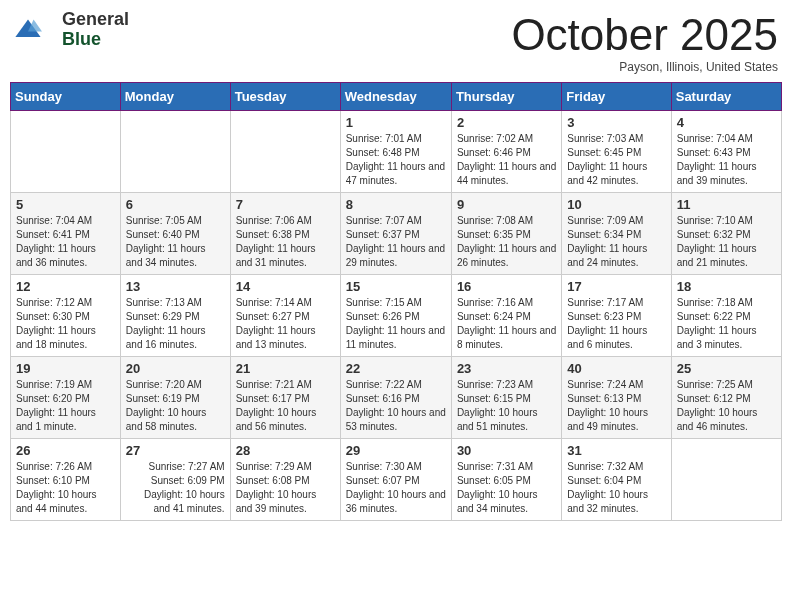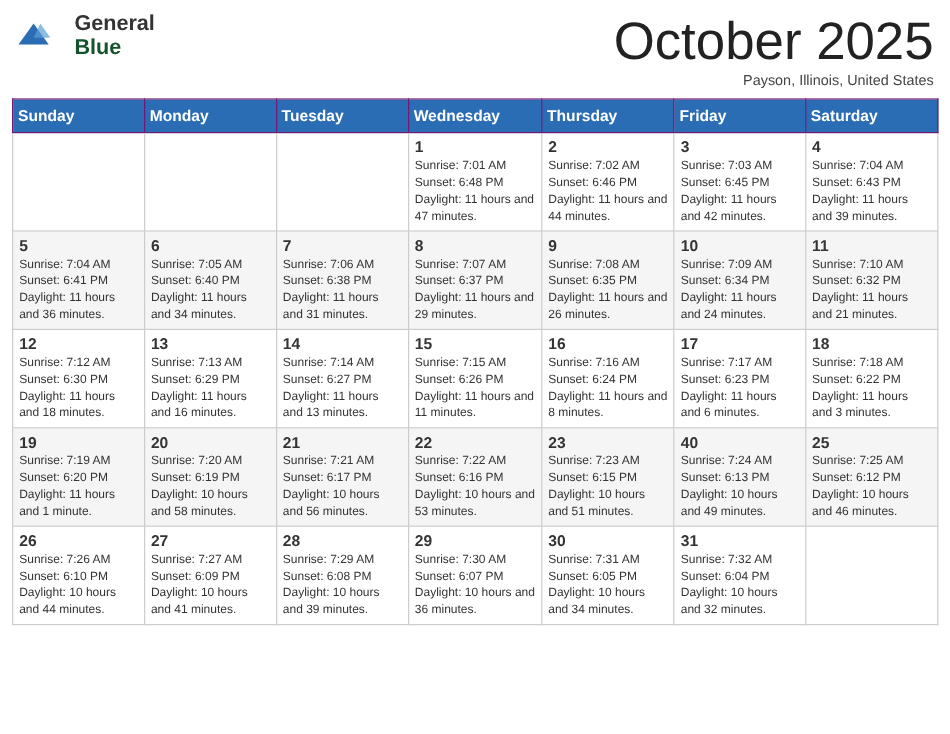--- a/index.html
+++ b/index.html
@@ -291,21 +291,21 @@
       </tr>
       <tr>
         <td>
           <span class="day-number">26</span>
           <div class="day-info" style="white-space: pre-line;">Sunrise: 7:26 AM
 Sunset: 6:10 PM
 Daylight: 10 hours and 44 minutes.</div>
         </td>
         <td>
           <span class="day-number">27</span>
-          <div class="day-info" style="white-space: pre-line;">Sunrise: 7:27 AM
+          <div class="day-info" style="white-space: pre-line; text-align: right;">Sunrise: 7:27 AM
 Sunset: 6:09 PM
 Daylight: 10 hours and 41 minutes.</div>
         </td>
         <td>
           <span class="day-number">28</span>
           <div class="day-info" style="white-space: pre-line;">Sunrise: 7:29 AM
 Sunset: 6:08 PM
 Daylight: 10 hours and 39 minutes.</div>
         </td>
         <td>

